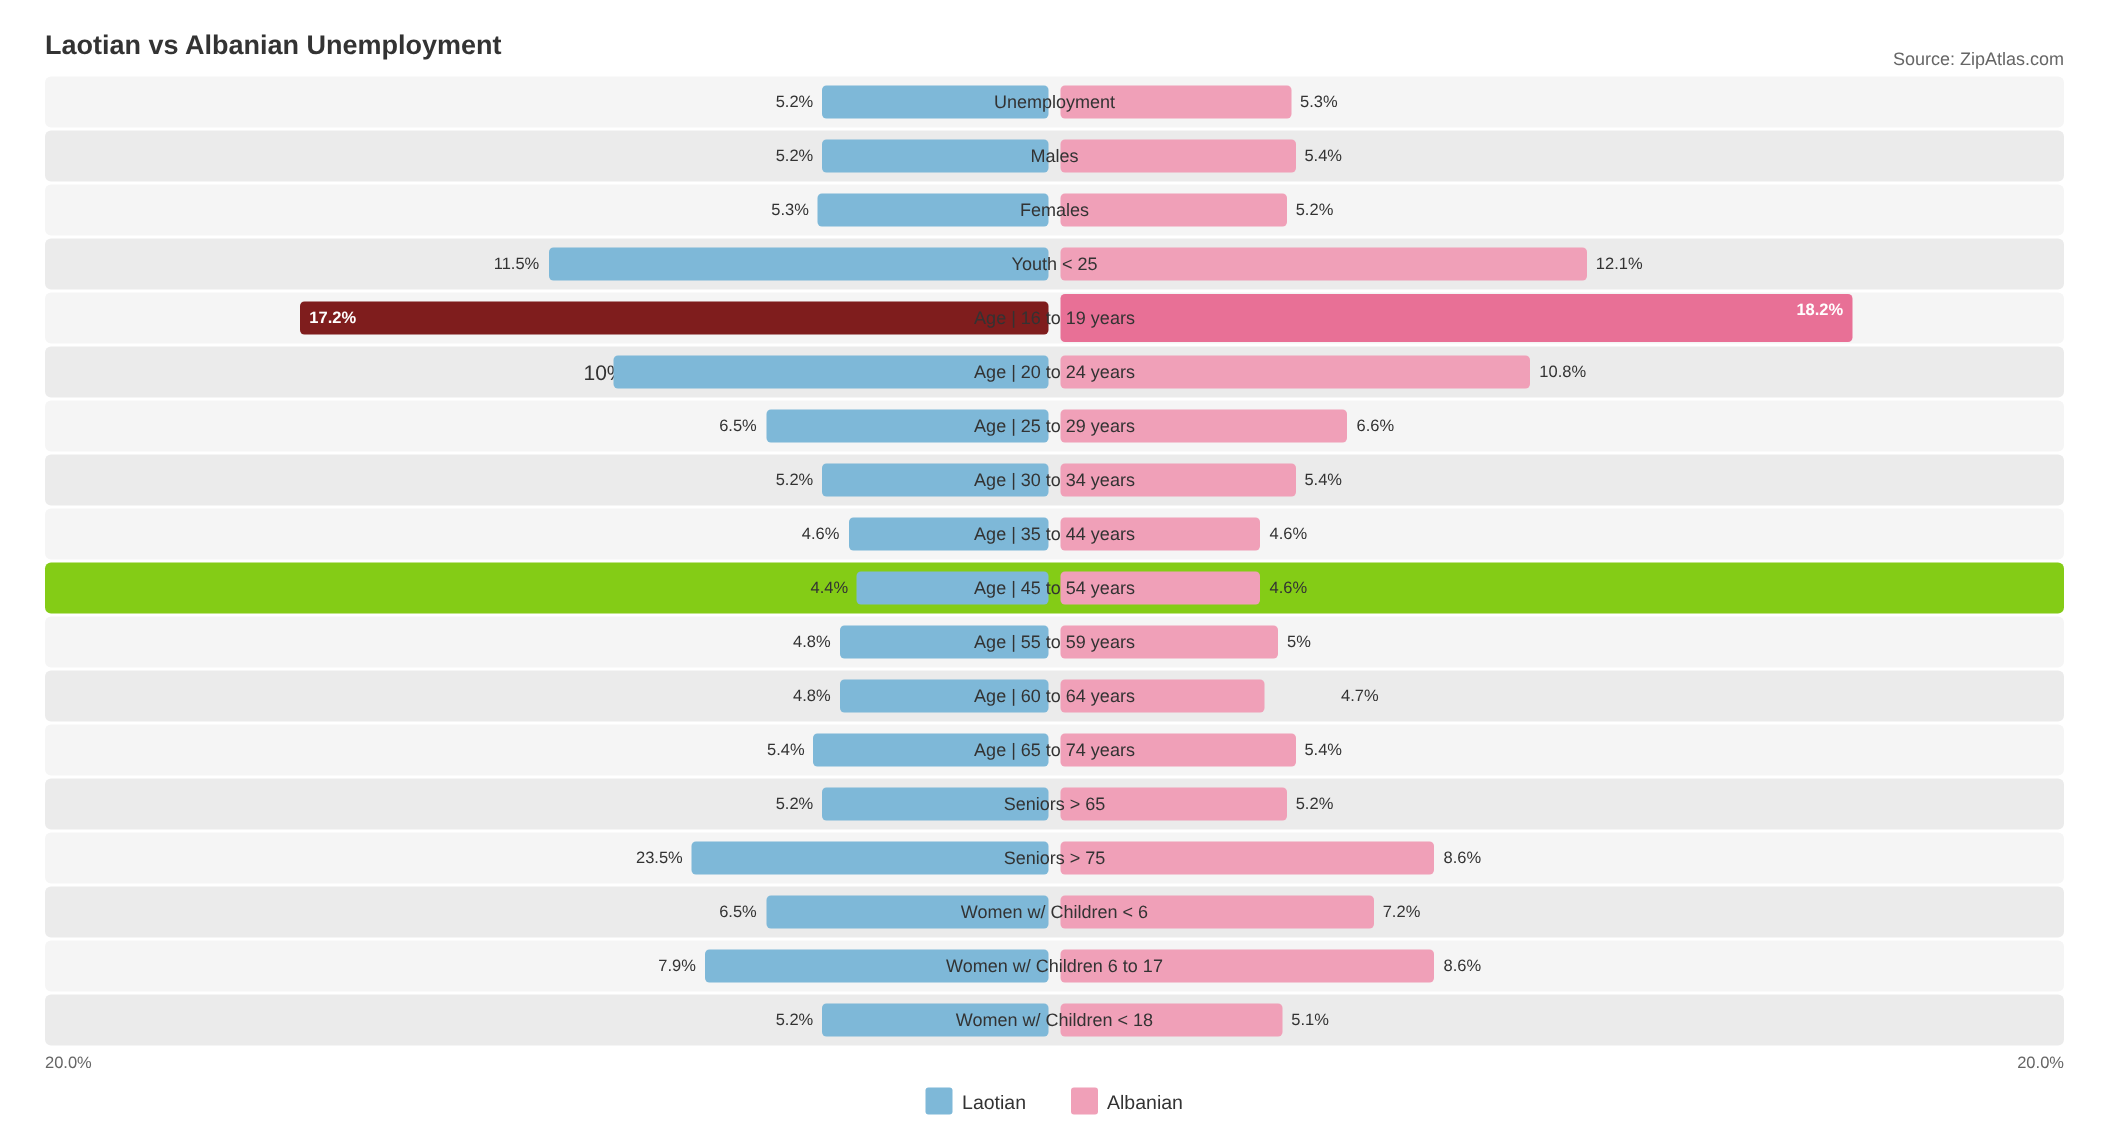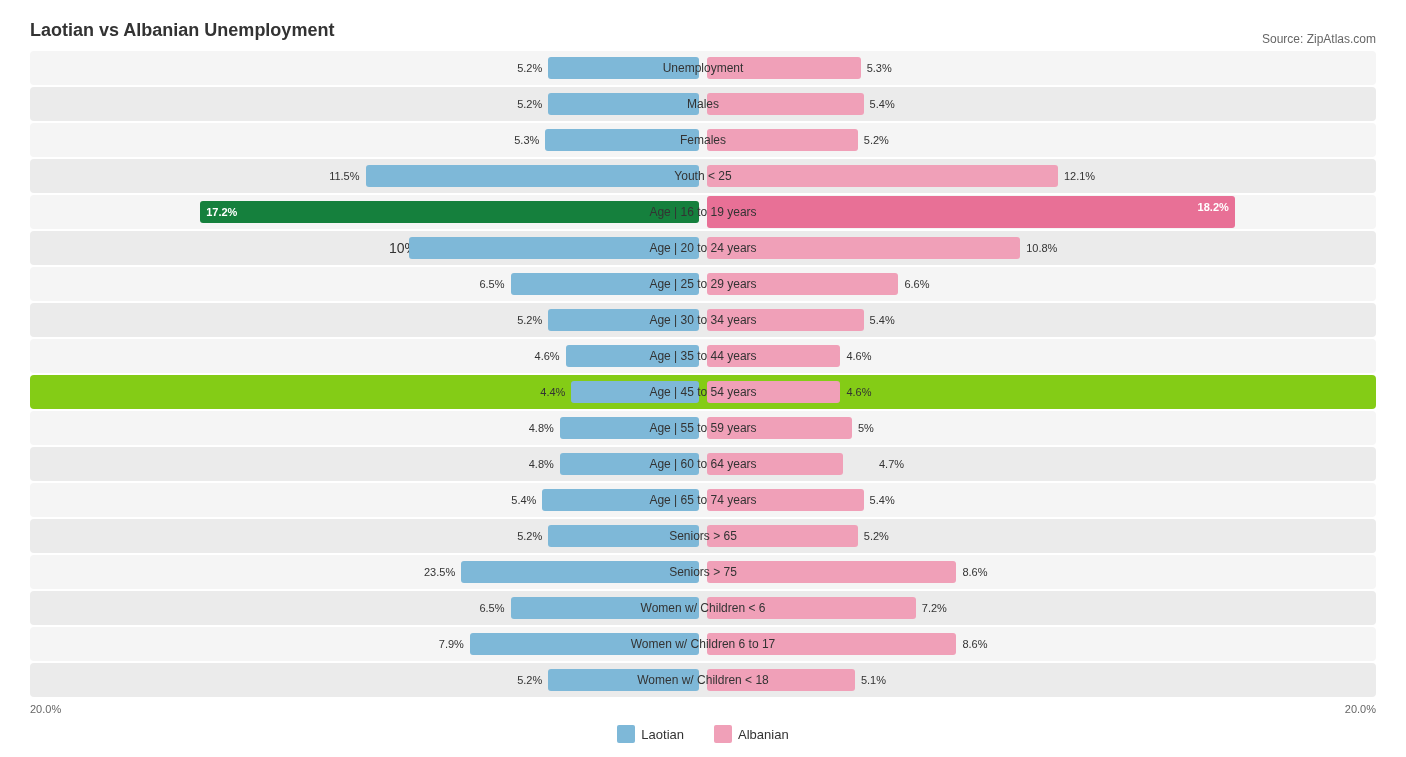--- a/index.html
+++ b/index.html
@@ -160,21 +160,21 @@
           <div style="position: absolute; right: 4px; width: 333.5px; height: 22px; background: rgb(126, 184, 216); border-radius: 3px;"></div>
         </div>
         <div class="right-half">
           <span style="position: absolute; left: 360.9px; font-size: 11px; color: rgb(51, 51, 51); white-space: nowrap;">12.1%</span>
           <div style="position: absolute; left: 4px; width: 350.9px; height: 22px; background: rgb(240, 160, 184); border-radius: 3px;"></div>
         </div>
         <div class="center-label">Youth &lt; 25</div>
       </div>
       <div class="row-wrapper" style="background: rgb(245, 245, 245);">
         <div class="left-half">
-          <div style="position: absolute; right: 4px; width: 498.8px; height: 22px; background: #15803d; border-radius: 3px;">
+          <div style="position: absolute; right: 4px; width: 498.8px; height: 22px; background: #7f1d1d; border-radius: 3px;">
             <span style="position: absolute; left: 6px; color: white; font-size: 11px; font-weight: bold; white-space: nowrap; line-height: 22px;">17.2%</span>
           </div>
         </div>
         <div class="right-half">
           <div style="position: absolute; left: 4px; width: 527.8px; height: 32px; background: rgb(232, 112, 150); border-radius: 3px;">
             <span style="position: absolute; right: 6px; color: white; font-size: 11px; font-weight: bold; white-space: nowrap; line-height: 22px;">18.2%</span>
           </div>
         </div>
         <div class="center-label">Age | 16 to 19 years</div>
       </div>
@@ -243,21 +243,21 @@
           <div style="position: absolute; left: 4px; width: 145px; height: 22px; background: rgb(240, 160, 184); border-radius: 3px;"></div>
         </div>
         <div class="center-label">Age | 55 to 59 years</div>
       </div>
       <div class="row-wrapper" style="background: rgb(235, 235, 235);">
         <div class="left-half">
           <span style="position: absolute; right: 149.2px; font-size: 11px; color: rgb(51, 51, 51); white-space: nowrap;">4.8%</span>
           <div style="position: absolute; right: 4px; width: 139.2px; height: 22px; background: rgb(126, 184, 216); border-radius: 3px;"></div>
         </div>
         <div class="right-half">
-          <span style="position: absolute; left: 136px; font-size: 11px; color: rgb(51, 51, 51); white-space: nowrap; margin-left: 40px;">4.7%</span>
+          <span style="position: absolute; left: 151px; font-size: 11px; color: rgb(51, 51, 51); white-space: nowrap; margin-left: 40px;">4.7%</span>
           <div style="position: absolute; left: 4px; width: 136.3px; height: 22px; background: rgb(240, 160, 184); border-radius: 3px;"></div>
         </div>
         <div class="center-label">Age | 60 to 64 years</div>
       </div>
       <div class="row-wrapper" style="background: rgb(245, 245, 245);">
         <div class="left-half">
           <span style="position: absolute; right: 166.6px; font-size: 11px; color: rgb(51, 51, 51); white-space: nowrap;">5.4%</span>
           <div style="position: absolute; right: 4px; width: 156.6px; height: 22px; background: rgb(126, 184, 216); border-radius: 3px;"></div>
         </div>
         <div class="right-half">

